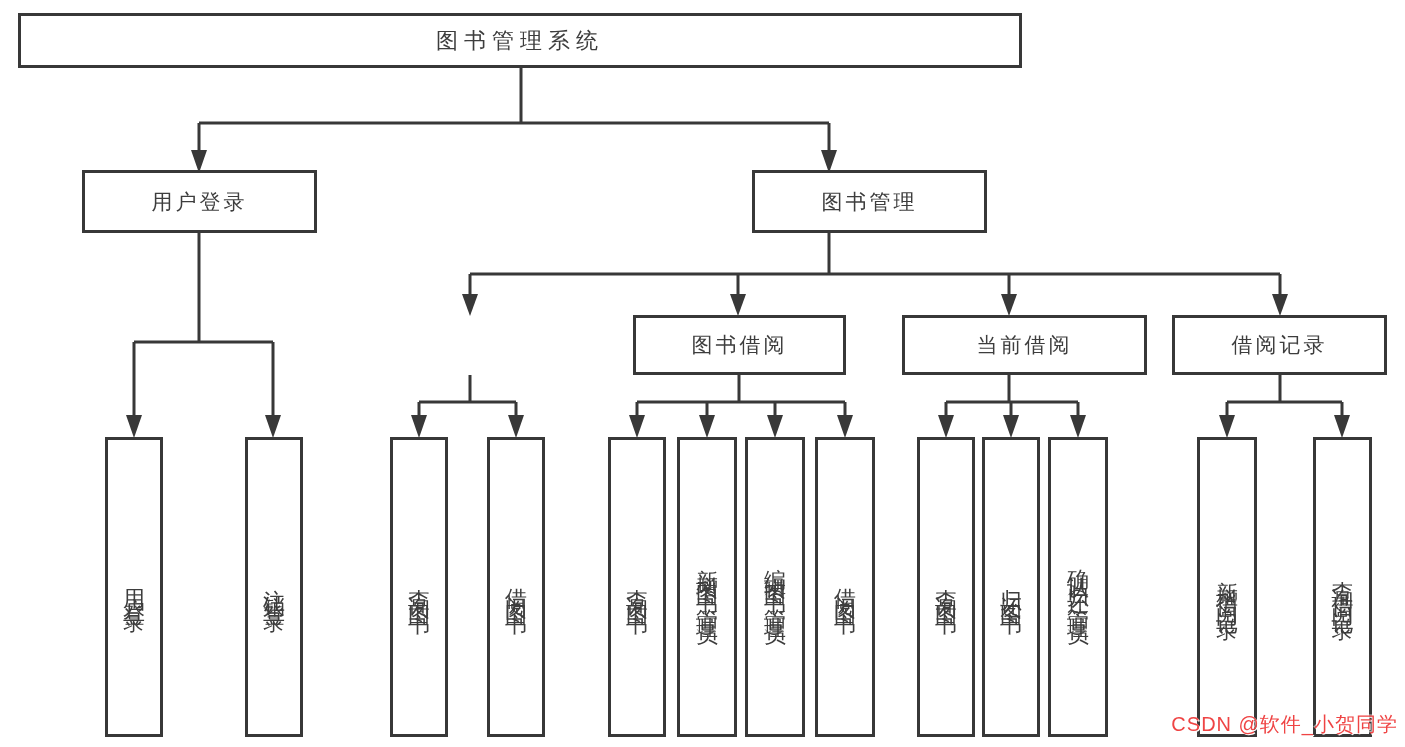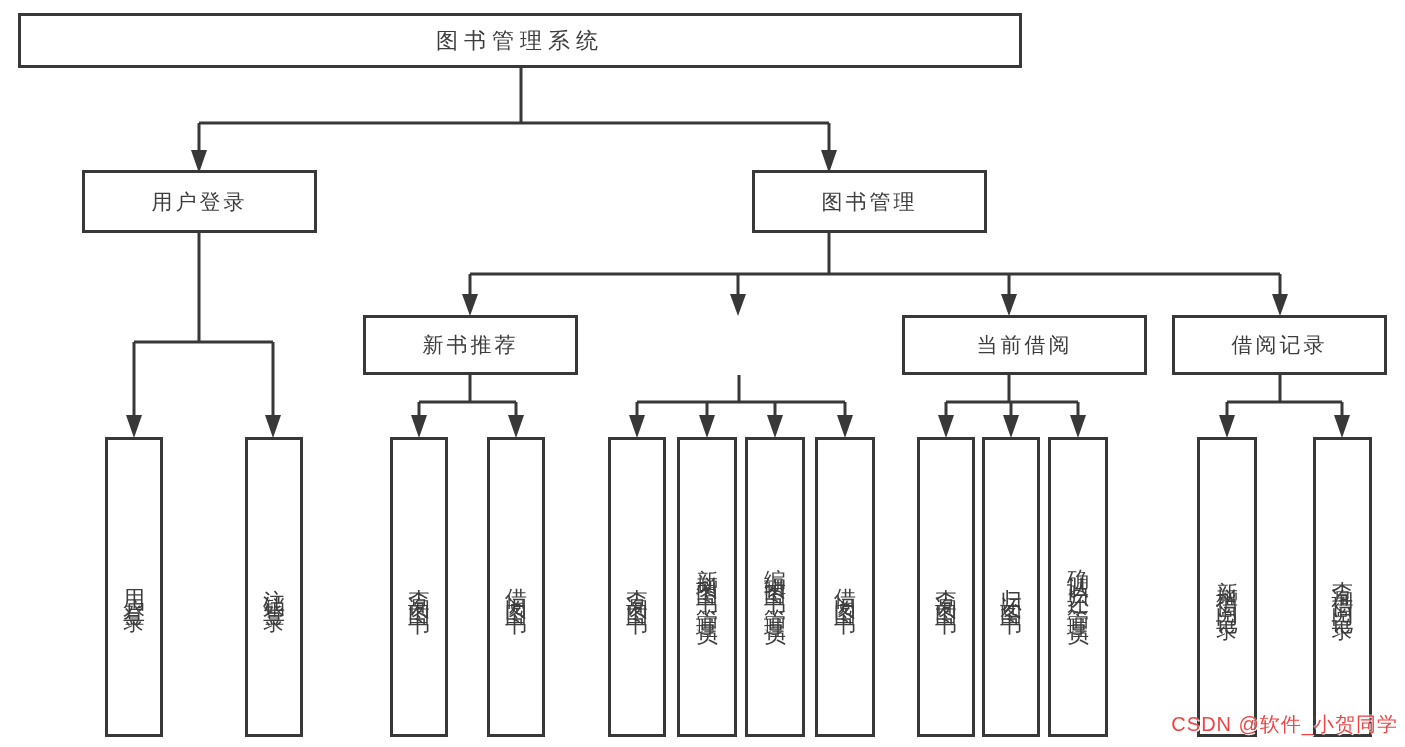--- a/index.html
+++ b/index.html
@@ -84,22 +84,22 @@
     <span class="lbl">图书管理系统</span>
   </div>
 
   <div class="node hbox" style="left:82px; top:170px; width:235px; height:63px;">
     <span class="lbl">用户登录</span>
   </div>
   <div class="node hbox" style="left:712px; top:170px; width:235px; height:63px;margin-left:40px;">
     <span class="lbl">图书管理</span>
   </div>
 
-  <div class="node hbox" style="left:363px; top:315px; width:215px; height:60px;">
-    <span class="lbl">新书推荐</span>
+  <div class="node hbox" style="left:633px; top:315px; width:213px; height:60px;">
+    <span class="lbl">图书借阅</span>
   </div>
   <div class="node hbox" style="left:902px; top:315px; width:245px; height:60px;">
     <span class="lbl">当前借阅</span>
   </div>
   <div class="node hbox" style="left:1172px; top:315px; width:215px; height:60px;">
     <span class="lbl">借阅记录</span>
   </div>
 
   <div class="node vbox" style="left:105px; top:437px; width:58px; height:300px;">
     <span class="lbl">用户登录</span>

